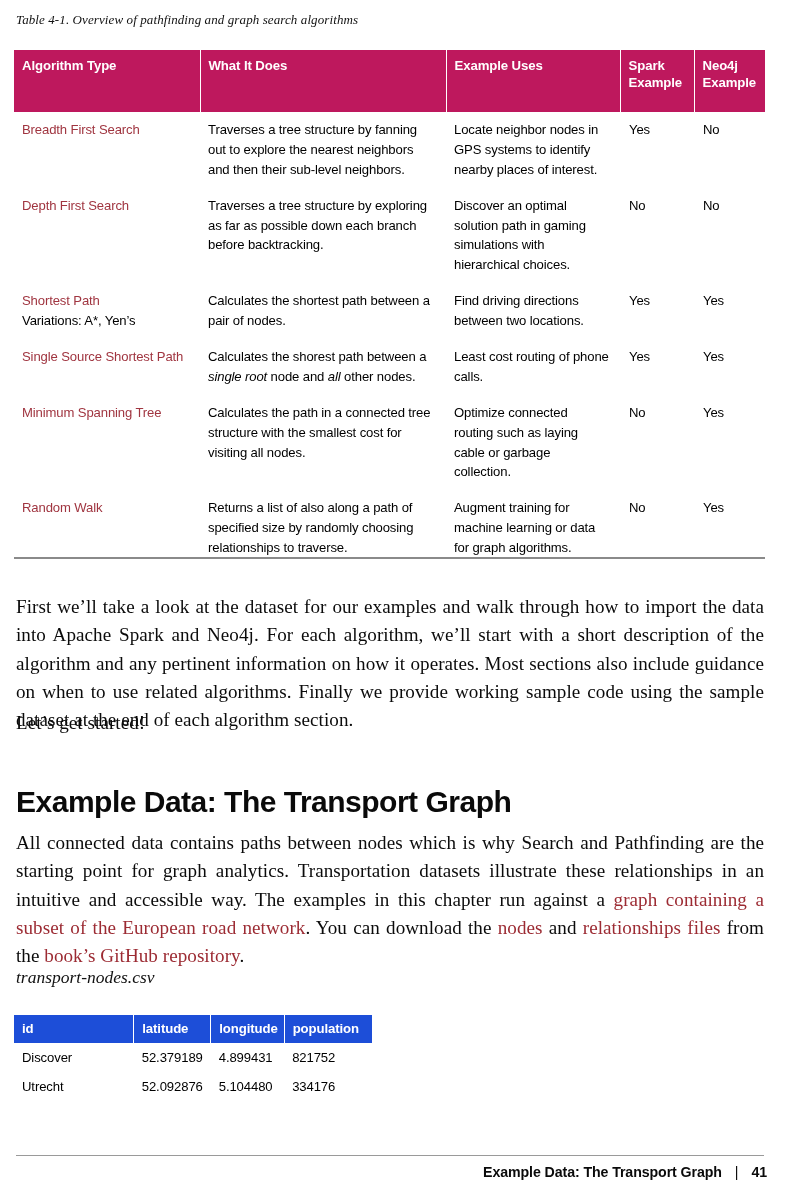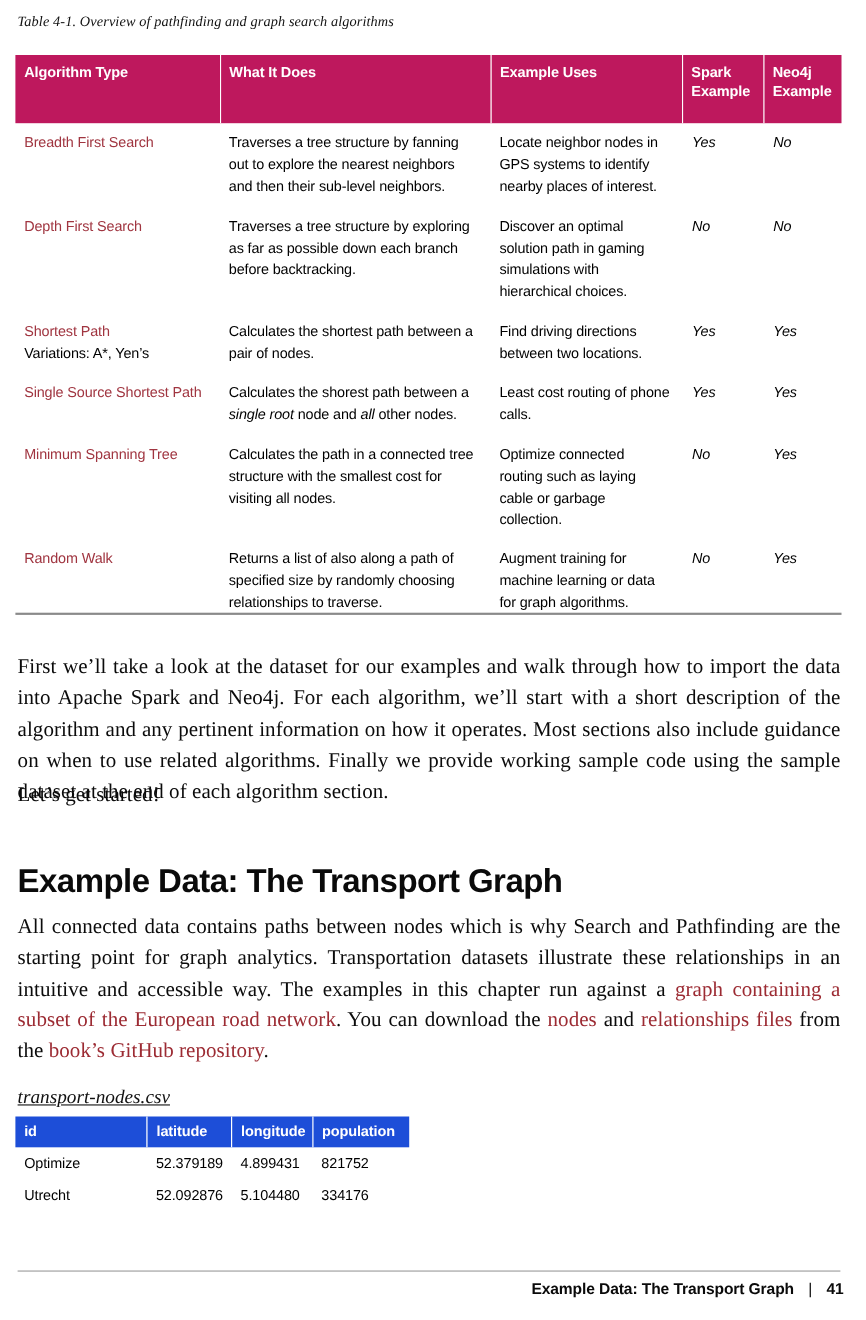--- a/index.html
+++ b/index.html
@@ -73,21 +73,20 @@
     color: #A03540;
     padding-left: 8px;
   }
   .algo-table tbody td.name .variations {
     color: #000000;
     display: block;
   }
   .algo-table tbody td.yn {
     color: #000;
     padding-left: 9px;
-    font-style: italic;
   }
   .algo-table em { font-style: italic; }
 
   .col-name    { width: 186px; }
   .col-does    { width: 246px; }
   .col-uses    { width: 174px; }
   .col-spark   { width: 74px; }
   .col-neo     { width: 71px; }
 
   .table-bottom-rule {
@@ -127,26 +126,25 @@
     font-weight: bold;
     font-size: 30px;
     letter-spacing: -0.5px;
     color: #0a0a0a;
   }
 
   
   .csv-filename {
     position: absolute;
     left: 16px;
-    top: 987px;
+    top: 967px;
     font-family: "Liberation Serif", serif;
     font-style: italic;
     font-size: 17.5px;
     color: #111;
-    text-decoration: underline;
   }
 
   
   .csv-table {
     position: absolute;
     left: 14px;
     top: 1015px;
     width: 358px;
     border-collapse: collapse;
     font-family: "Liberation Sans", sans-serif;
@@ -297,21 +295,21 @@
     <thead>
       <tr>
         <th>id</th>
         <th>latitude</th>
         <th>longitude</th>
         <th>population</th>
       </tr>
     </thead>
     <tbody>
       <tr>
-        <td>Optimize</td>
+        <td>Discover</td>
         <td>52.379189</td>
         <td>4.899431</td>
         <td>821752</td>
       </tr>
       <tr>
         <td>Utrecht</td>
         <td>52.092876</td>
         <td>5.104480</td>
         <td>334176</td>
       </tr>

